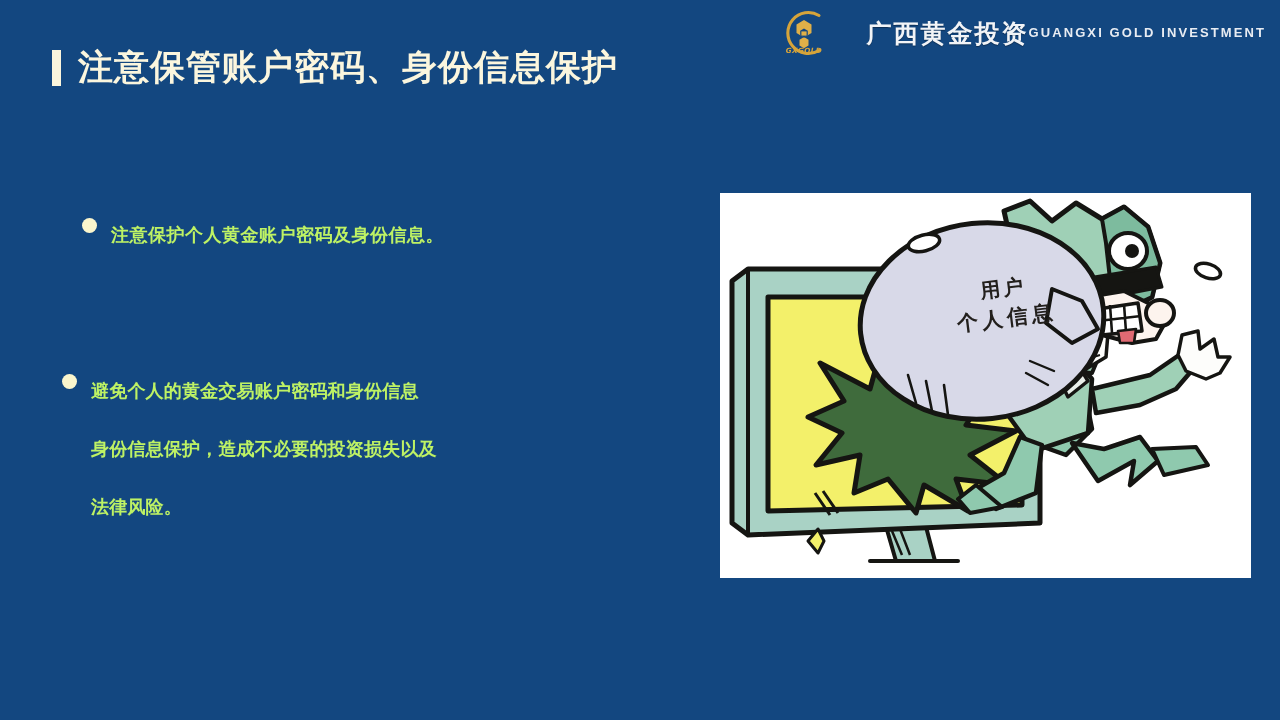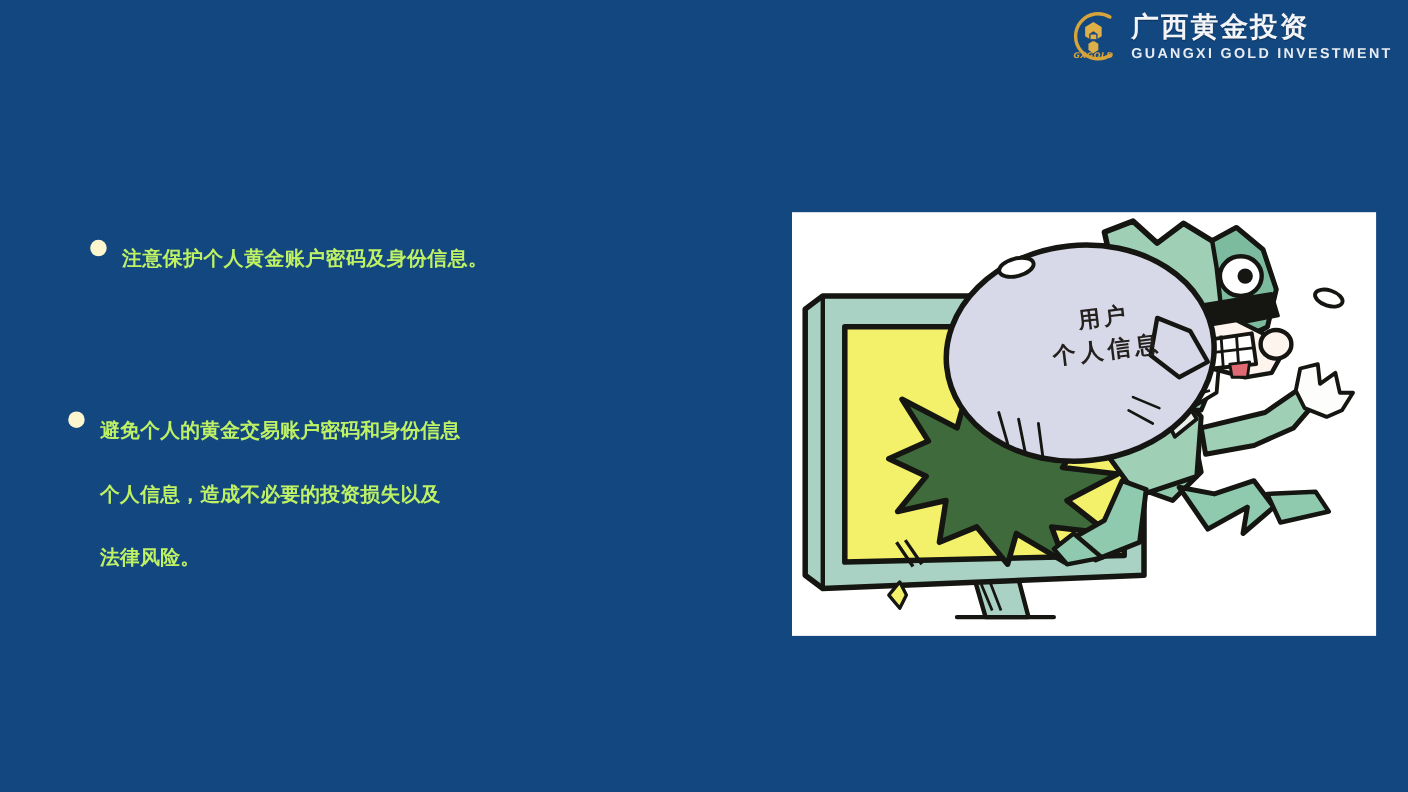--- a/index.html
+++ b/index.html
@@ -30,23 +30,24 @@
   .logo-emblem {
     position: relative;
     width: 52px;
     height: 52px;
     flex: 0 0 52px;
     font-style: italic;
   }
   .logo-emblem svg { display: block; }
   .logo-wordmark {
     display: flex;
-    flex-direction: column;
+    flex-direction: row;
     justify-content: center;
     line-height: 1;
+    margin-left: 28px;
   }
   .logo-cn {
     font-family: "DejaVu Serif", "Liberation Serif", serif;
     font-size: 25px;
     font-weight: bold;
     color: #f2f4f7;
     letter-spacing: 2px;
     white-space: nowrap;
     text-shadow: 0 1px 1px rgba(0,0,0,.35);
   }
@@ -159,33 +160,37 @@
         <rect x="23.4" y="24.4" width="5.2" height="4.2" fill="#e0b048"></rect>
         <text x="26" y="45.5" text-anchor="middle" font-family="DejaVu Sans, sans-serif" font-size="7.2" font-weight="bold" fill="#d6a43a" letter-spacing="0.4">GXGOLD</text>
       </svg>
     </div>
     <div class="logo-wordmark">
       <div class="logo-cn">广西黄金投资</div>
       <div class="logo-en">GUANGXI GOLD INVESTMENT</div>
     </div>
   </div>
 
+  <div class="title-row">
+    <div class="title-bar"></div>
+    <div class="title-text">注意保管账户密码、身份信息保护</div>
+  </div>
 
   <div class="bullets">
 
     <div class="bullet bullet-1">
       <span class="bullet-dot"></span>
       <span class="bullet-text">注意保护个人黄金账户密码及身份信息。</span>
     </div>
 
     <div class="bullet bullet-2">
       <span class="bullet-dot"></span>
       <span class="bullet-text">
         <span>避免个人的黄金交易账户密码和身份信息</span><br>
-        <span>个人信息，造成不必要的投资损失以及</span><br>
+        <span>身份信息保护，造成不必要的投资损失以及</span><br>
         <span>法律风险。</span>
       </span>
     </div>
 
   </div>
 
   <div class="illustration">
     <svg viewBox="0 0 531 385" xmlns="http://www.w3.org/2000/svg">
       <rect x="0" y="0" width="531" height="385" fill="#ffffff"></rect>
 

